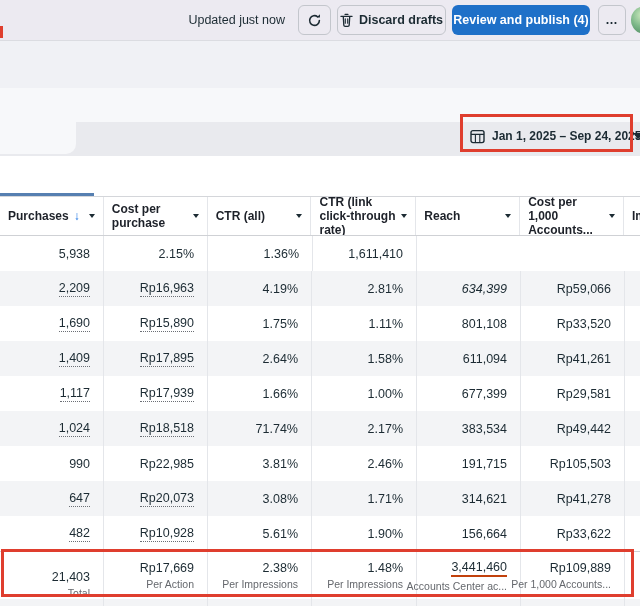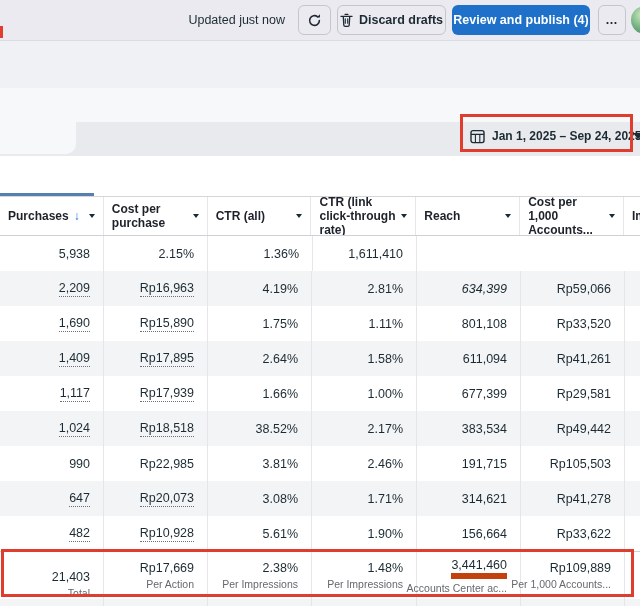--- a/index.html
+++ b/index.html
@@ -67,21 +67,21 @@
   .tcell{box-sizing:border-box;border-right:1px solid #e4e6ea;display:flex;align-items:center;
     justify-content:flex-end;padding-right:13px;font-size:12.5px;color:#1c2b33;}
   .tcell:last-child{border-right:none;}
   .dotted{border-bottom:1px dotted #6b6f75;padding-bottom:1px;}
   .totalrow{left:0;top:551px;width:640px;height:48px;background:#fff;display:flex;border-top:1px solid #cfd1d5;}
   .totcell{box-sizing:border-box;border-right:1px solid #e4e6ea;display:flex;flex-direction:column;
     align-items:flex-end;justify-content:center;gap:3px;padding-right:13px;}
   .totcell:last-child{border-right:none;}
   .tot-val{font-size:12.5px;color:#1c2b33;}
   .tot-sub{font-size:10.5px;color:#65686d;white-space:nowrap;}
-  .solidline{border-bottom:6px solid #c2410c;padding-bottom:1px;}
+  .solidline{border-bottom:2px solid #c2410c;padding-bottom:1px;}
   .bstrip{left:0;top:599px;width:640px;height:7px;background:#f3f4f6;display:flex;}
   .bcell{box-sizing:border-box;border-right:1px solid #e4e6ea;height:100%;}
   .bcell:last-child{border-right:none;}
   
   .red-annotation{border:3px solid #df3e2e;z-index:6;pointer-events:none;}
   .anno-date{left:460px;top:114px;width:173px;height:38px;}
   .anno-total{left:1px;top:549px;width:633px;height:48px;}
   .anno-fragment{left:0;top:26px;width:3px;height:12px;background:#df3e2e;z-index:6;}
   svg{flex:none;}
 </style>
@@ -347,21 +347,21 @@
       <div class="tcell" style="width: 15px;"></div>
     </div>
     <div class="trow alt">
       <div class="tcell" style="width: 104px;">
         <span class="dotted">1,024</span>
       </div>
       <div class="tcell" style="width: 104px;">
         <span class="dotted">Rp18,518</span>
       </div>
       <div class="tcell" style="width: 104px;">
-        <span>38.52%</span>
+        <span>71.74%</span>
       </div>
       <div class="tcell" style="width: 105px;">
         <span>2.17%</span>
       </div>
       <div class="tcell" style="width: 104px;">
         <span>383,534</span>
       </div>
       <div class="tcell" style="width: 104px;">
         <span>Rp49,442</span>
       </div>

